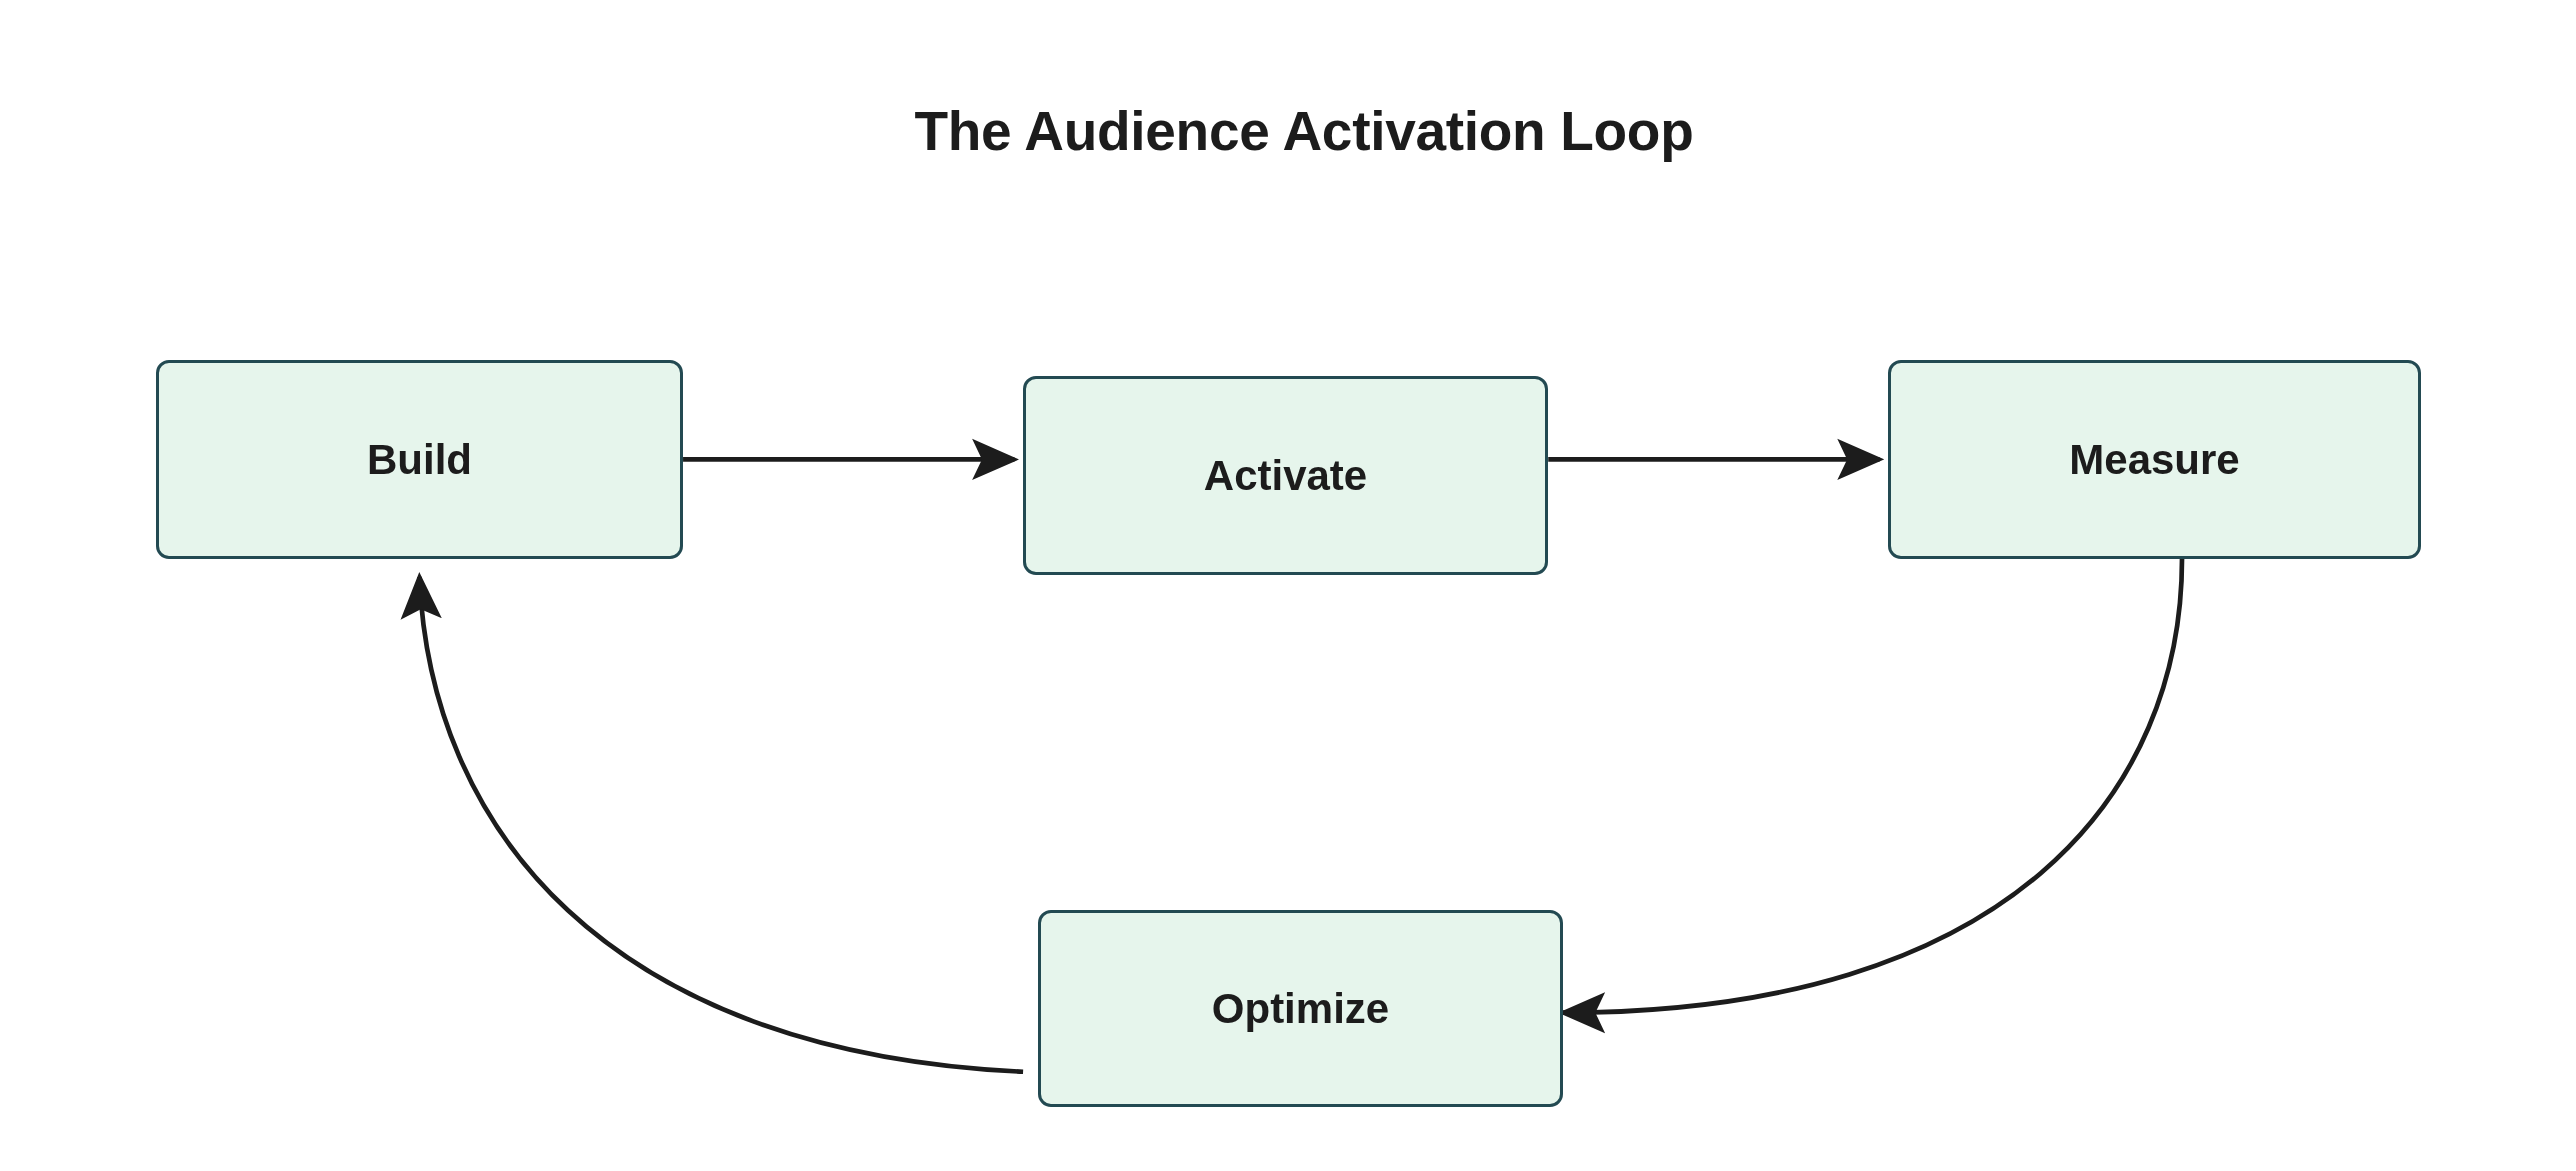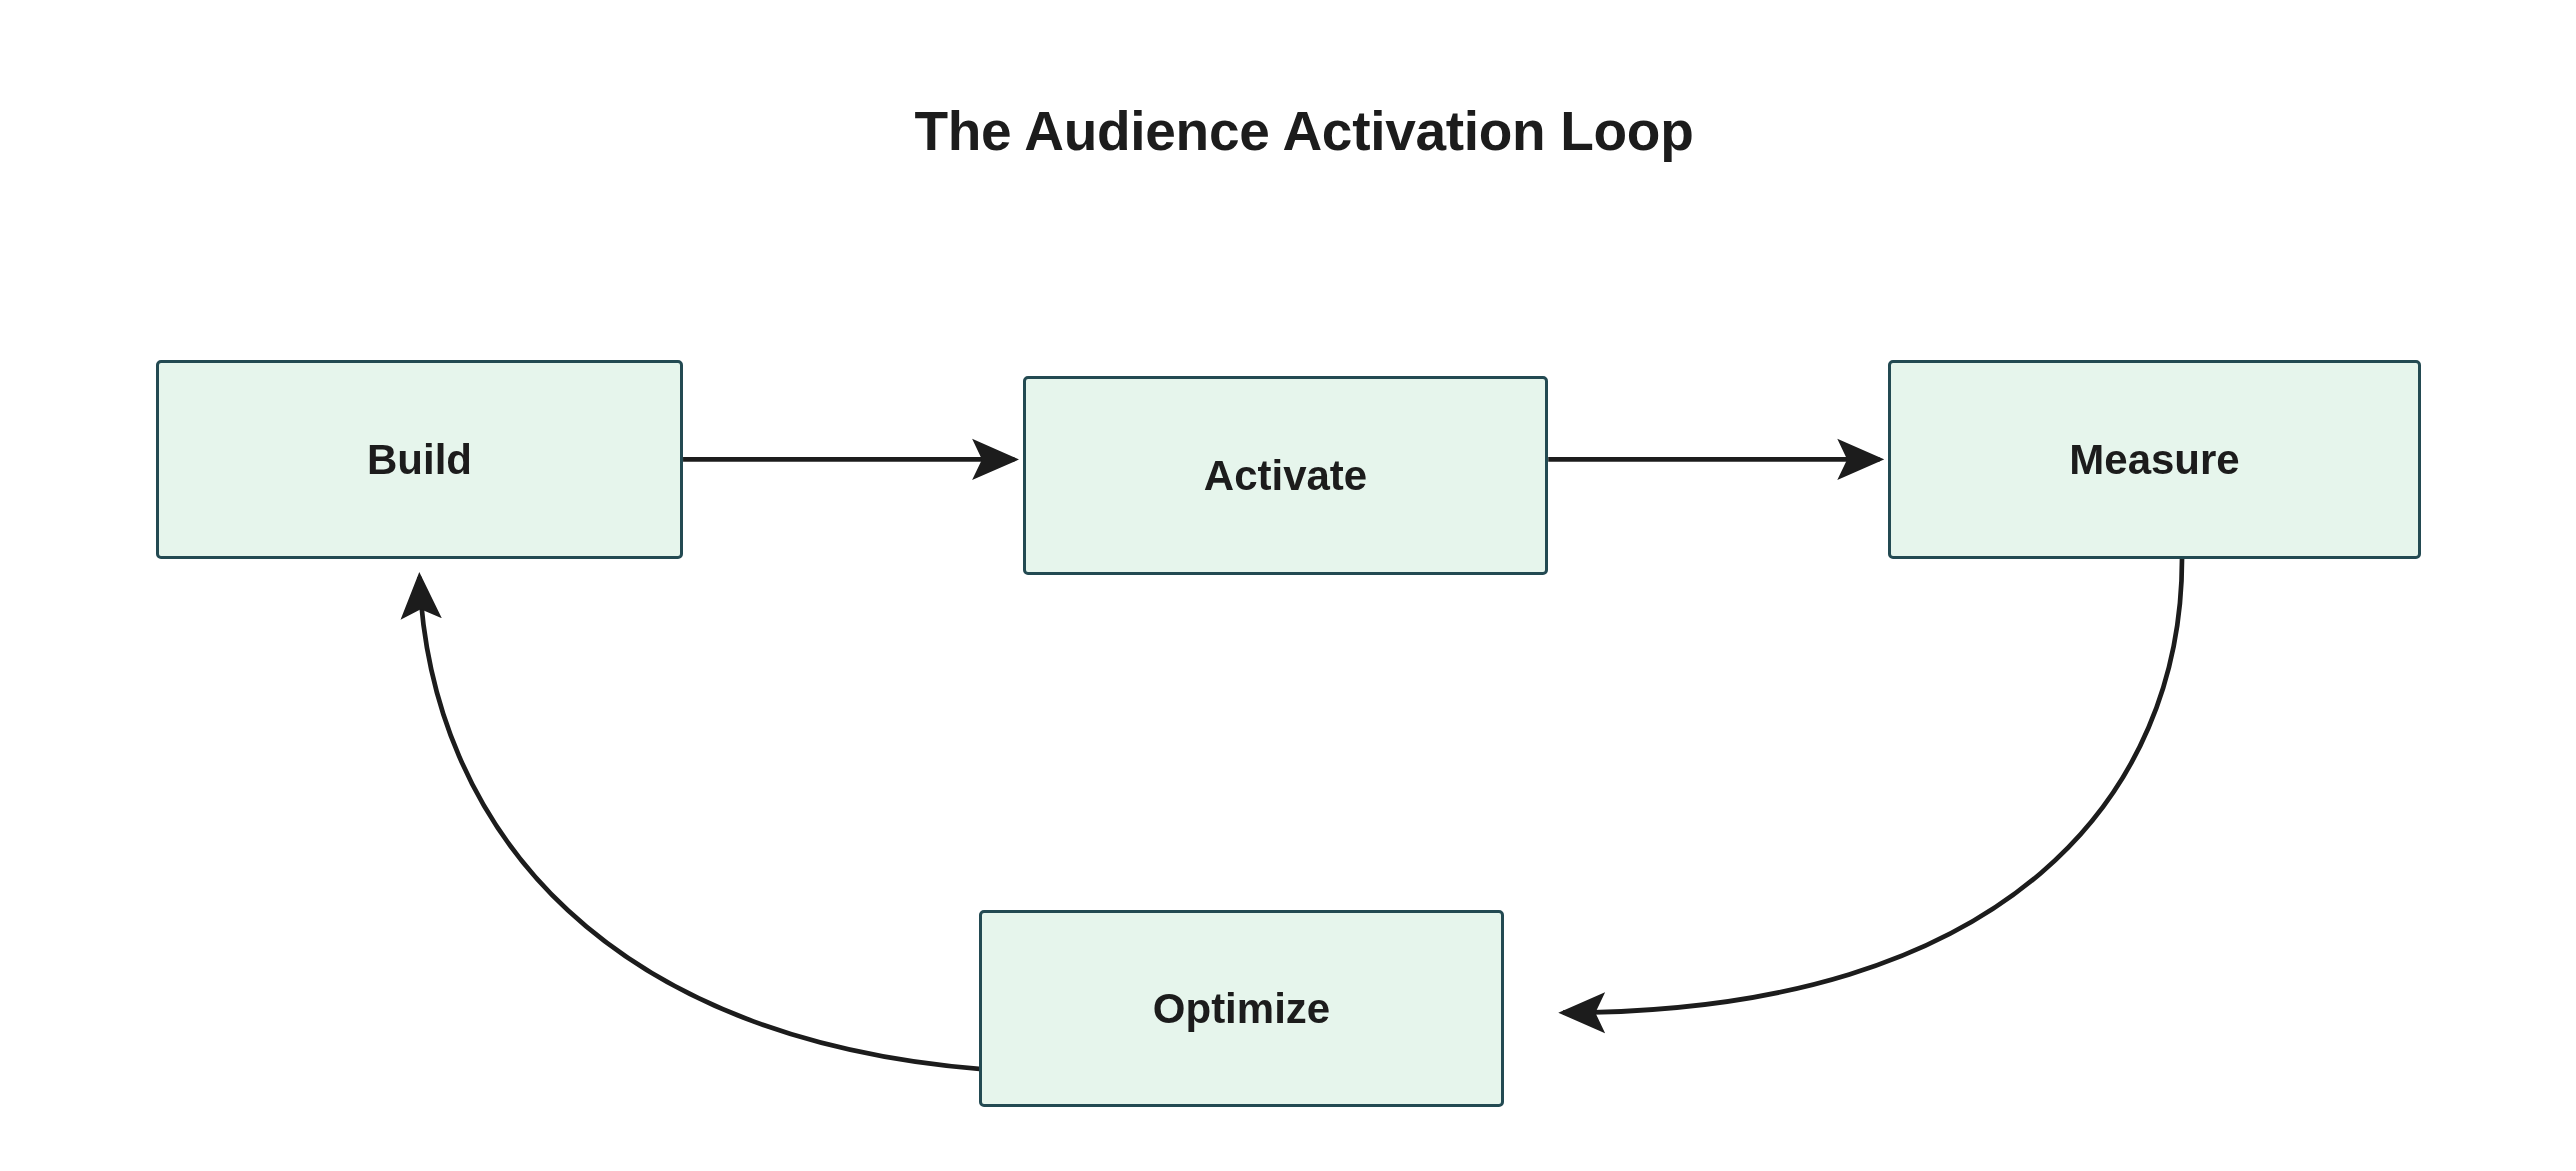--- a/index.html
+++ b/index.html
@@ -40,33 +40,33 @@
     pointer-events: none;
   }
   .node {
     position: absolute;
     box-sizing: border-box;
     display: flex;
     align-items: center;
     justify-content: center;
     background: #e6f5ec;
     border: 3.4px solid #234a52;
-    border-radius: 5px;
+    border-radius: 13px;
   }
   .node-label {
     font-size: 42px;
     font-weight: bold;
     color: #1c1c1c;
     line-height: 1;
     white-space: nowrap;
   }
   #node-build     { left: 156px;  top: 360px;  width: 527px; height: 199px; }
   #node-activate  { left: 1023px; top: 376px;  width: 525px; height: 199px; }
   #node-measure   { left: 1888px; top: 360px;  width: 533px; height: 199px; }
-  #node-optimize  { left: 979px; top: 910px; width: 525px; height: 197px; }
+  #node-optimize  { left: 1038px; top: 910px; width: 525px; height: 197px; }
 </style>
 </head>
 <body>
 
 <div id="canvas">
 
   <div id="diagram-title">The Audience Activation Loop</div>
 
   <svg id="edge-layer" viewBox="0 0 3840 1746">
     <defs>

